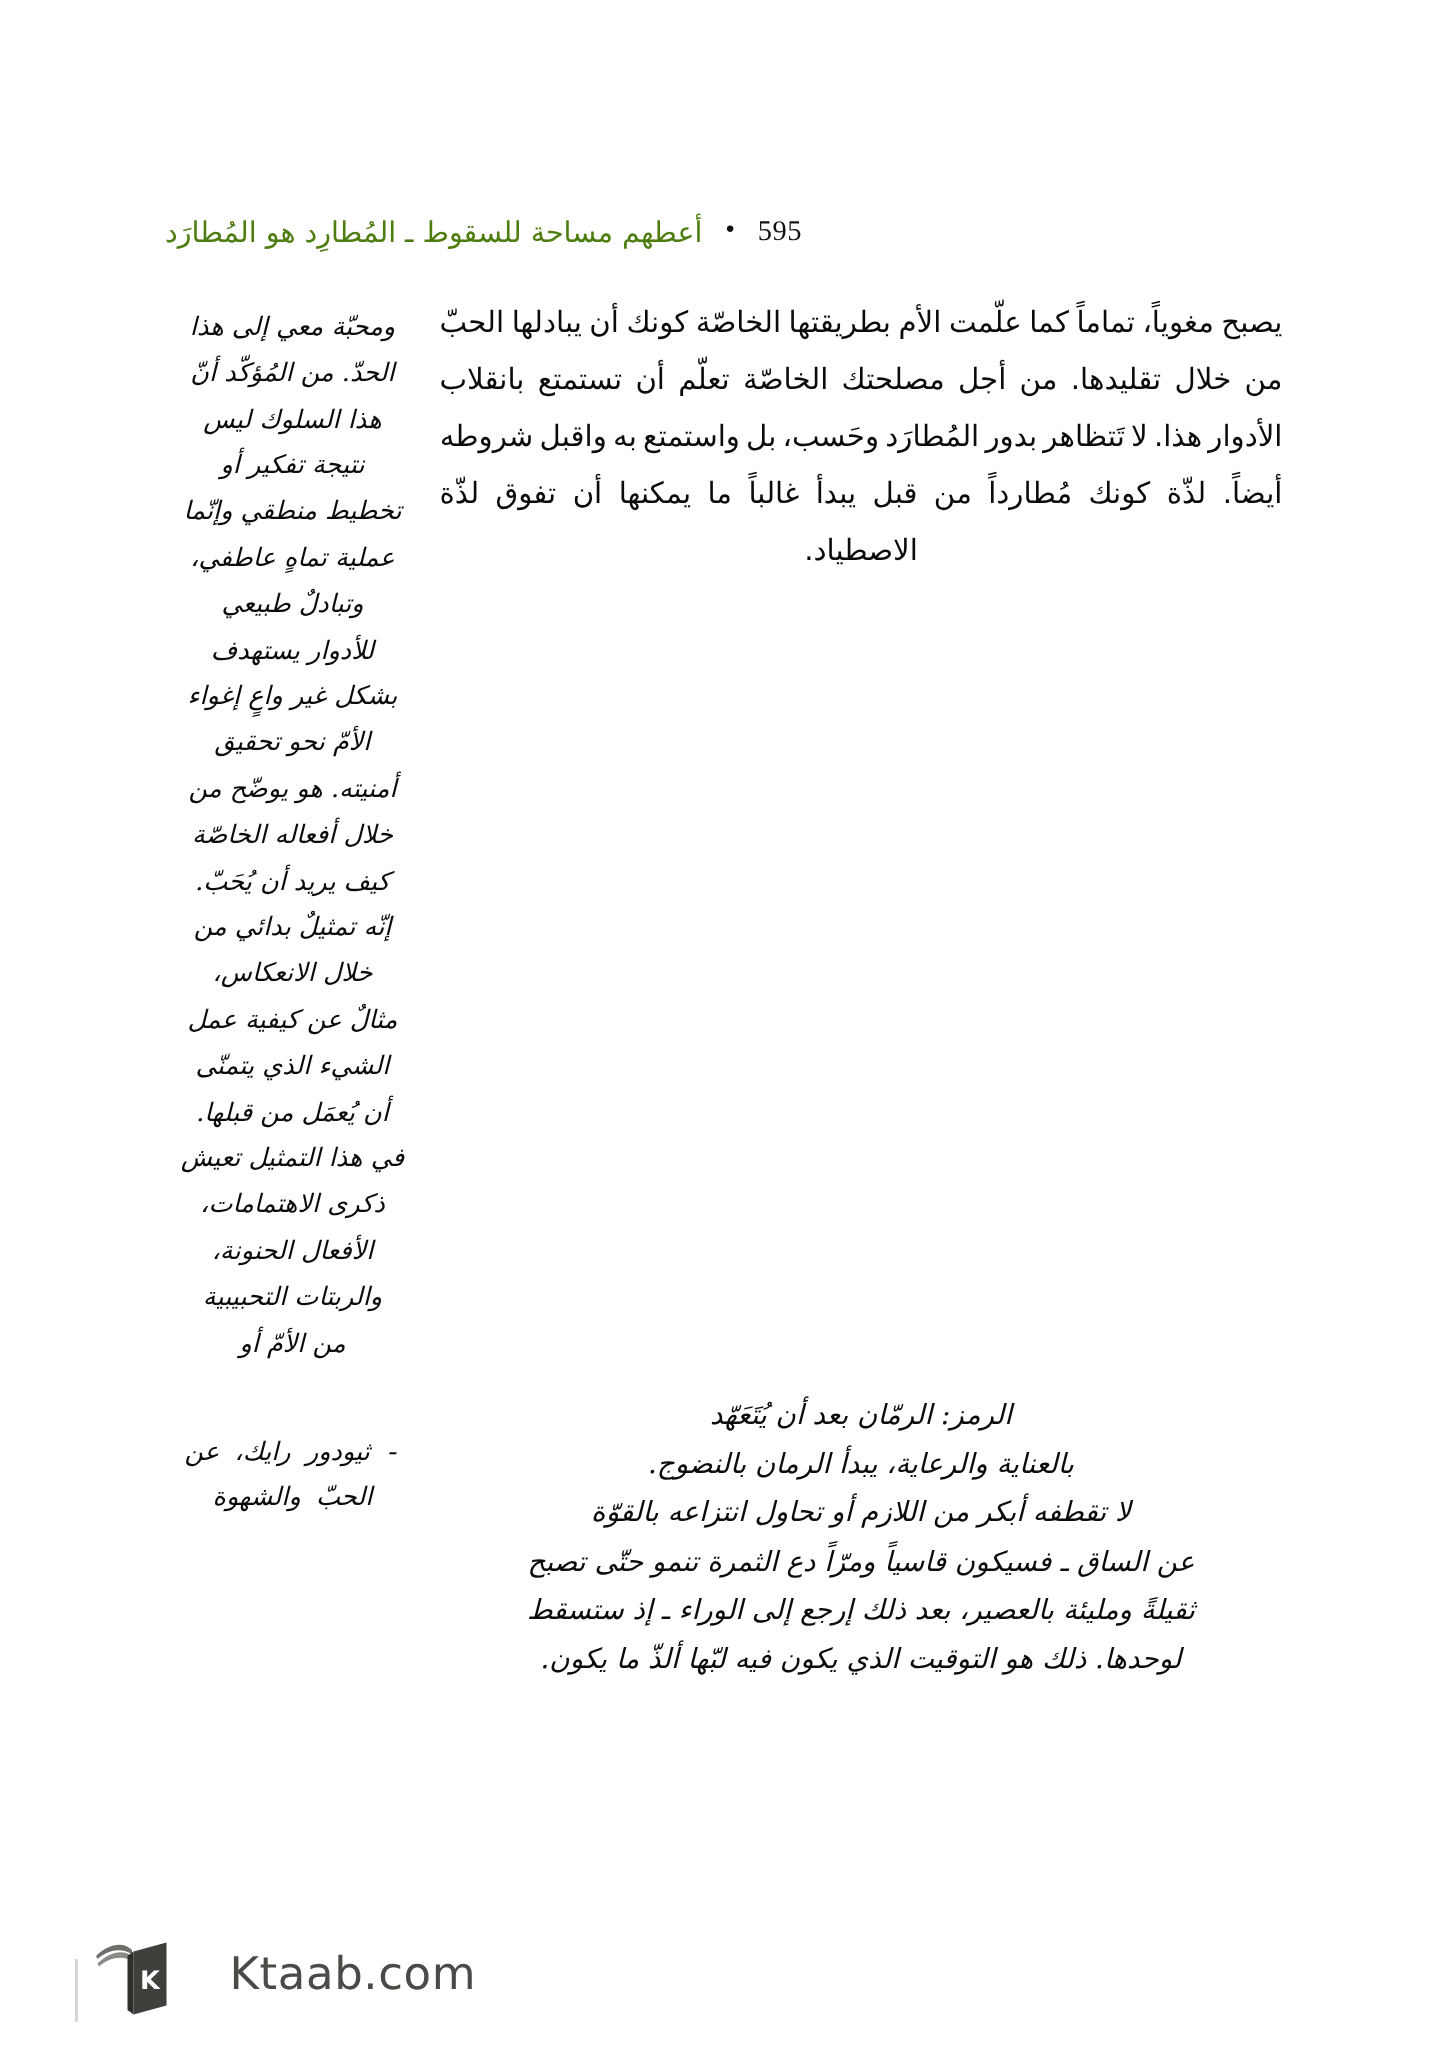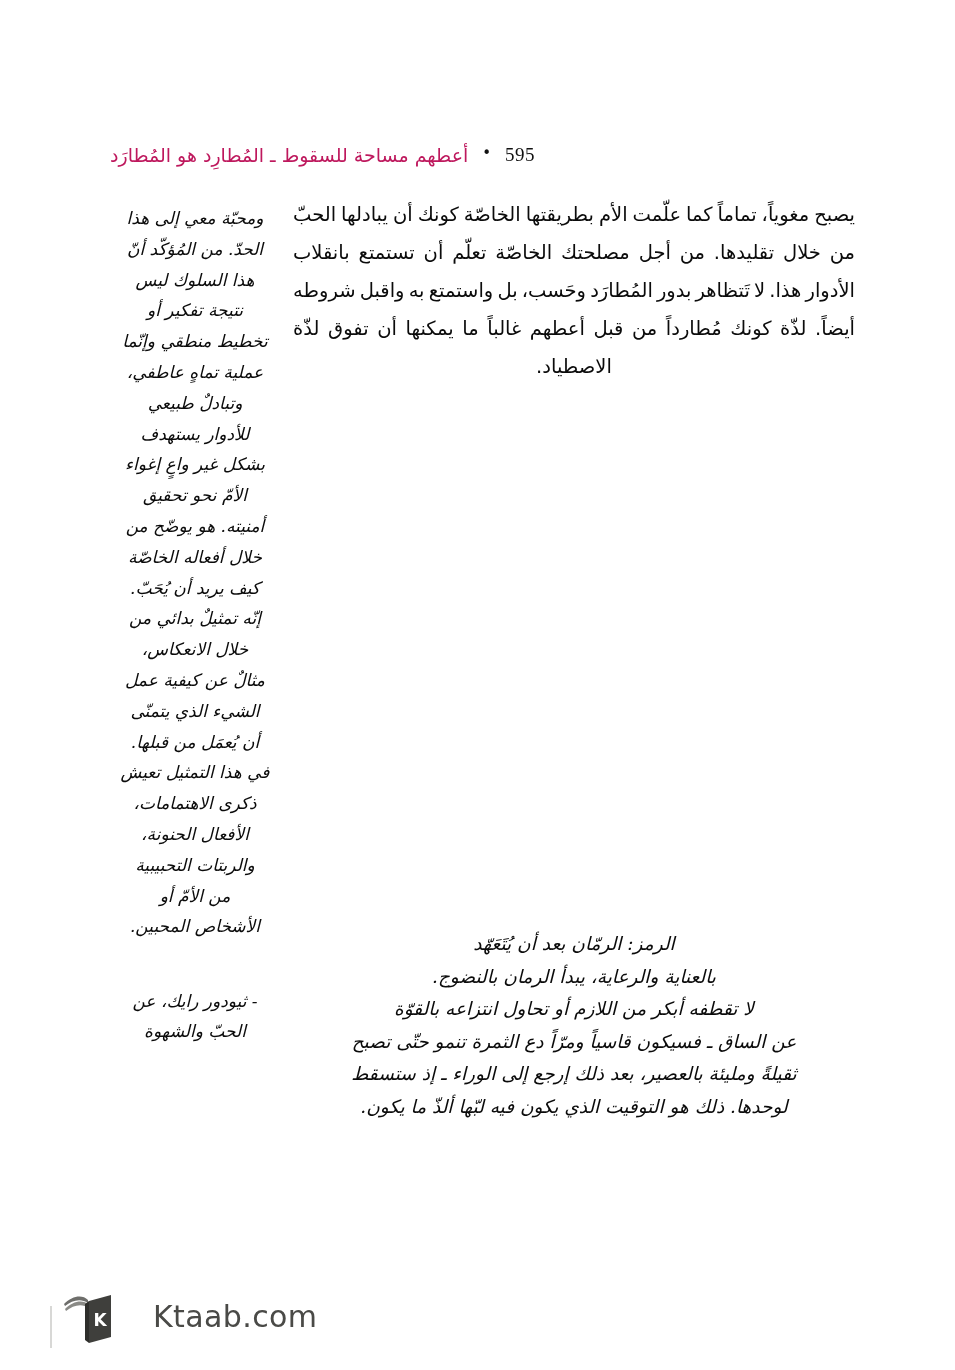--- a/index.html
+++ b/index.html
@@ -36,21 +36,21 @@
     justify-content: flex-start;
     gap: 10px;
     direction: rtl;
   }
   .header-title {
     font-family: "DejaVu Sans", sans-serif;
     font-size: 19px;
     line-height: 1.2;
     letter-spacing: 0.2px;
     white-space: nowrap;
-    color: #be185d;
+    color: #4d7c0f;
   }
   .header-dot {
     font-size: 15px;
     line-height: 1;
     color: #111;
     padding: 0 4px;
     transform: translateY(-2px);
   }
   .header-folio {
     font-family: "Liberation Serif", serif;
@@ -111,21 +111,21 @@
     white-space: nowrap;
   }
   .margin-note .attribution {
     margin-top: 44px;
     font-family: "DejaVu Serif", serif;
     font-style: italic;
     font-size: 17px;
     line-height: 30px;
     color: #0b0b0b;
   }
-  .margin-note .attribution .nl { text-align: center; }
+  .margin-note .attribution .nl { text-align: center; font-family: Liberation Mono, monospace; }
 
   
   .bottom-quote {
     position: absolute;
     top: 928px;
     right: 100px;
     width: 562px;
     direction: rtl;
     text-align: center;
   }
@@ -232,21 +232,21 @@
           <span>واقبل</span>
           <span>شروطه</span>
         </span>
       <span class="ln just">
           <span>أيضاً.</span>
           <span>لذّة</span>
           <span>كونك</span>
           <span>مُطارداً</span>
           <span>من</span>
           <span>قبل</span>
-          <span>أعطهم</span>
+          <span>يبدأ</span>
           <span>غالباً</span>
           <span>ما</span>
           <span>يمكنها</span>
           <span>أن</span>
           <span>تفوق</span>
           <span>لذّة</span>
         </span>
       <span class="ln last">الاصطياد.</span>
     </p>
   </div>
@@ -269,21 +269,20 @@
       <span class="nl">إنّه تمثيلٌ بدائي من</span>
       <span class="nl">خلال الانعكاس،</span>
       <span class="nl">مثالٌ عن كيفية عمل</span>
       <span class="nl">الشيء الذي يتمنّى</span>
       <span class="nl">أن يُعمَل من قبلها.</span>
       <span class="nl">في هذا التمثيل تعيش</span>
       <span class="nl">ذكرى الاهتمامات،</span>
       <span class="nl">الأفعال الحنونة،</span>
       <span class="nl">والربتات التحبيبية</span>
       <span class="nl">من الأمّ أو</span>
-      <span class="nl">الأشخاص المحبين.</span>
     </p>
     <p class="attribution">
       <span class="nl">- ثيودور رايك، عن</span>
       <span class="nl">الحبّ والشهوة</span>
     </p>
   </aside>
 
   <div class="bottom-quote">
     <p class="q-body">
       <span class="ql">الرمز: الرمّان بعد أن يُتَعَهّد</span>

